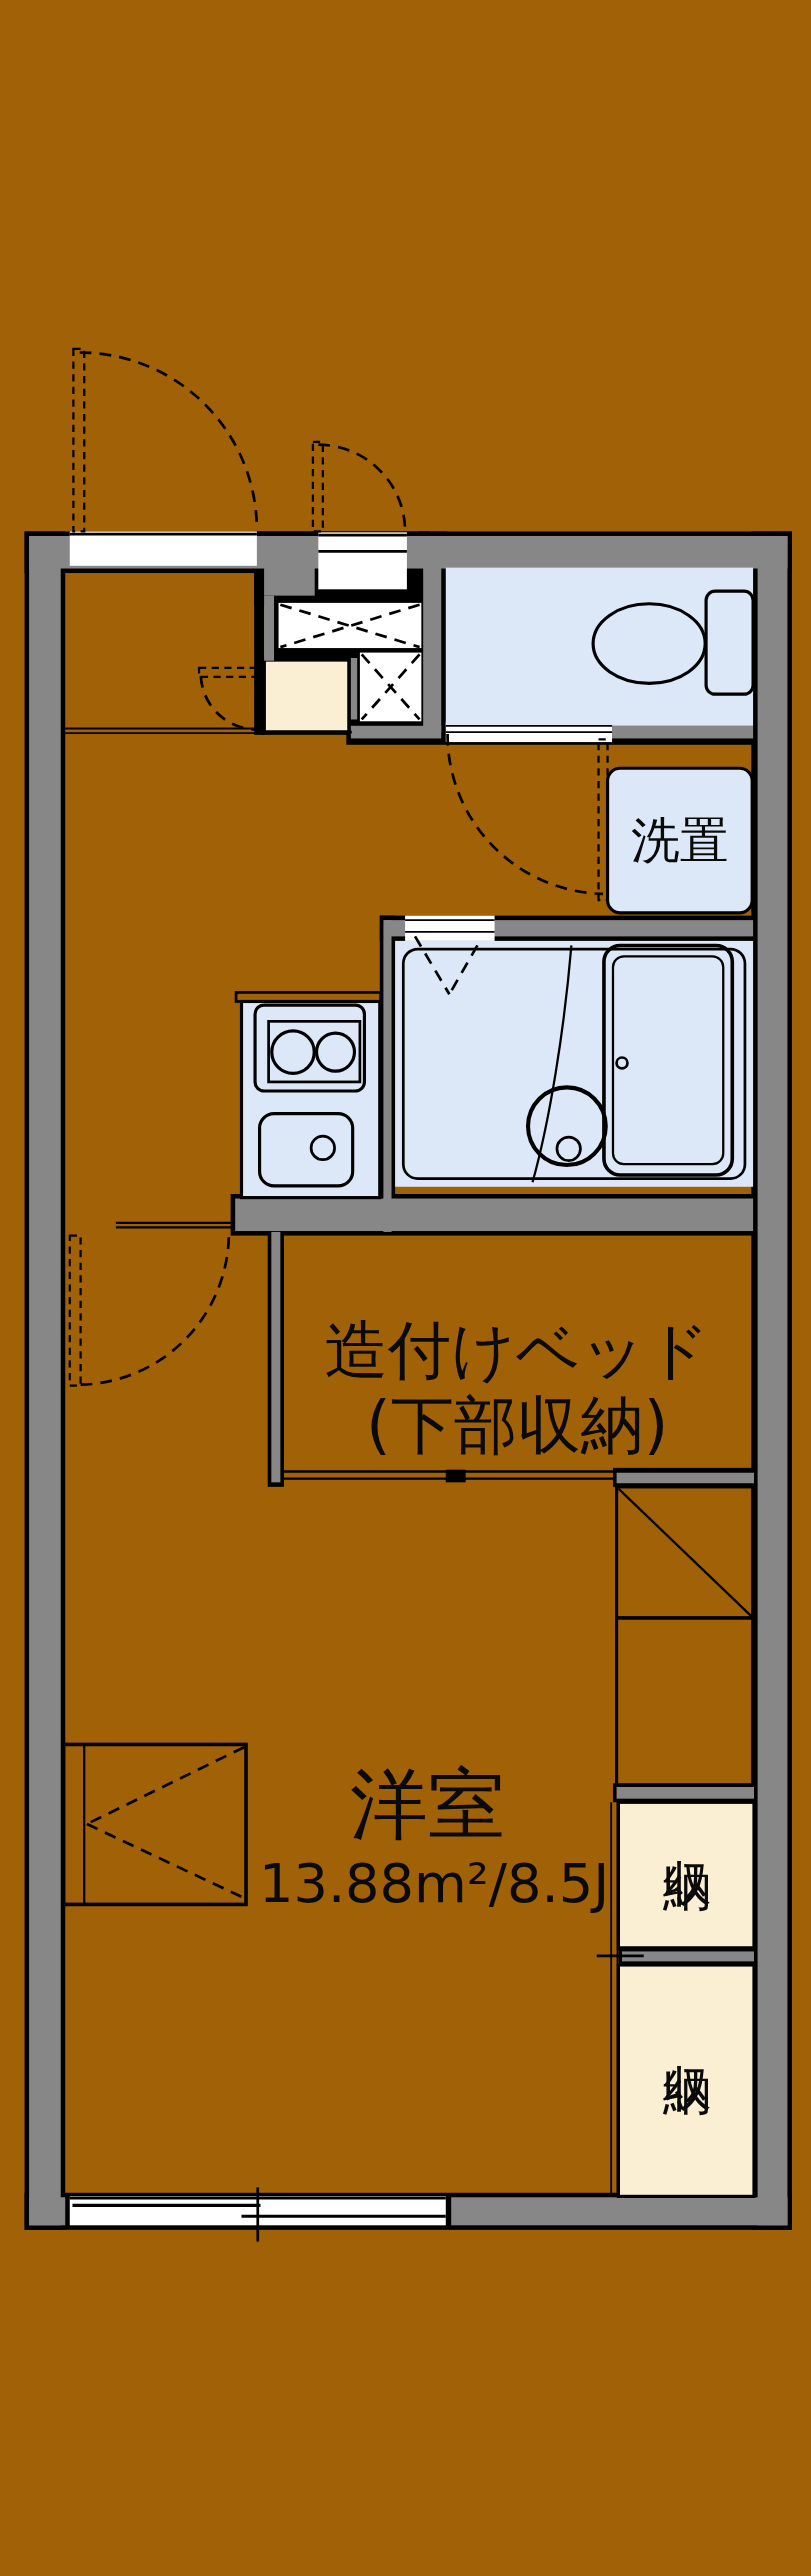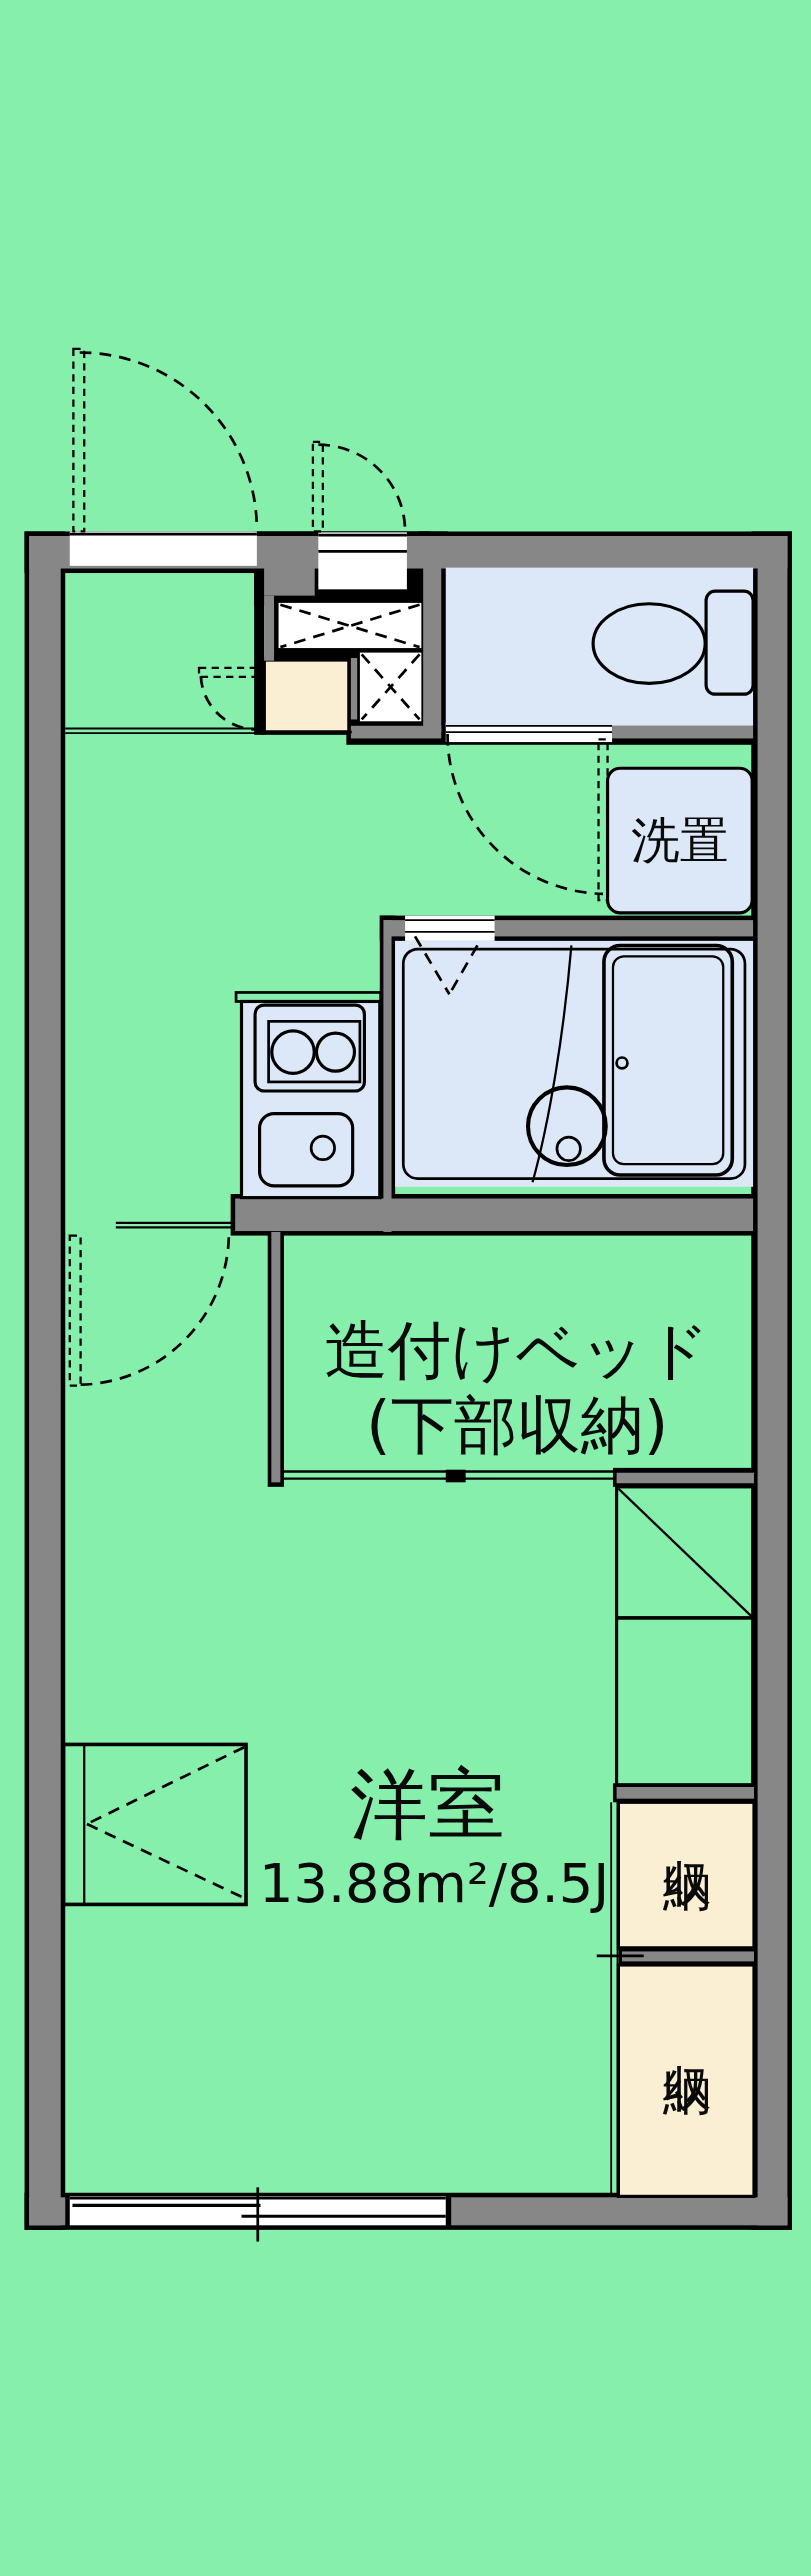--- a/index.html
+++ b/index.html
@@ -1,16 +1,16 @@
 <!DOCTYPE html>
 <html style="font-size:14.5px"><head>
 <meta charset="utf-8">
 <style>
   html,body{margin:0;padding:0;background:#ffffff;}
-  .stage{width:812px;height:2576px;position:relative;margin:0 auto;background:#86efac;overflow:hidden;}
+  .stage{width:812px;height:2576px;position:relative;margin:0 auto;background:#a16207;overflow:hidden;}
   svg{display:block}
   .ln{stroke:#000;fill:none;}
   .dash{stroke:#000;fill:none;stroke-width:3;stroke-dasharray:13 9;}
   .dashf{stroke:#000;fill:none;stroke-width:2.5;stroke-dasharray:8 6;}
   text{fill:#0a0a0a;font-family:"DejaVu Sans","Liberation Sans",sans-serif;}
   .t-room{font-size:86px;}
   .t-area{font-size:60px;}
   .t-bed{font-size:70px;}
   .t-laundry{font-size:54px;}
   .t-storage{font-size:54px;writing-mode:vertical-rl;text-orientation:upright;letter-spacing:6px;}

